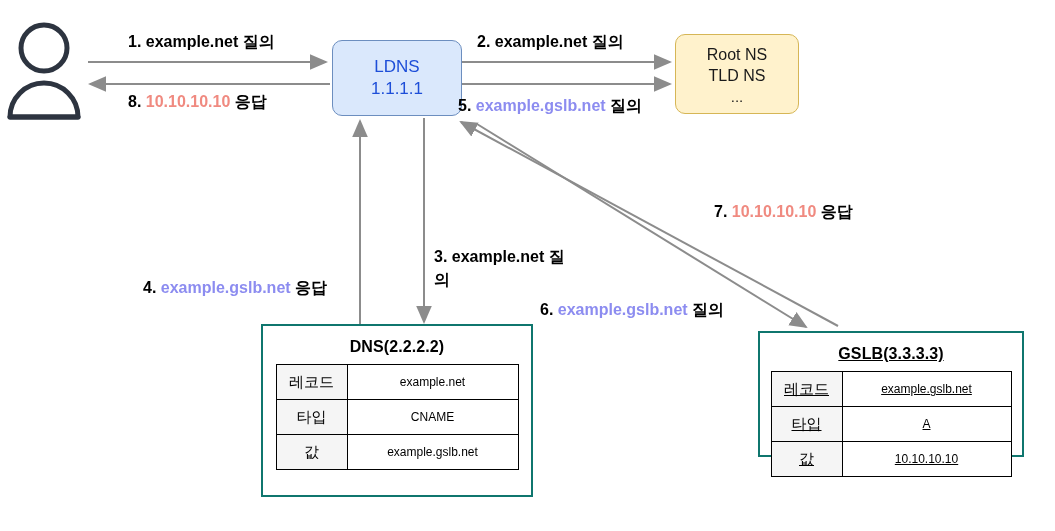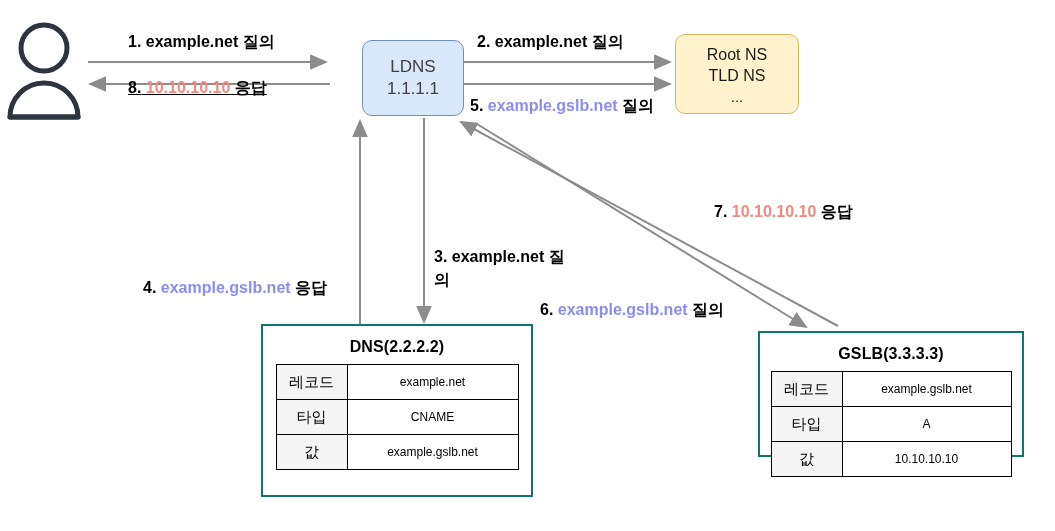--- a/index.html
+++ b/index.html
@@ -32,47 +32,46 @@
     position: absolute;
     box-sizing: border-box;
     display: flex;
     flex-direction: column;
     align-items: center;
     justify-content: center;
     text-align: center;
     line-height: 1.32;
   }
   .node-ldns {
-    left: 332px; top: 40px; width: 102px; height: 76px;
+    left: 332px; top: 40px; width: 130px; height: 76px;
     background: #dae8fc;
     border: 1px solid #6c8ebf;
     border-radius: 10px;
     font-size: 17px;
-    color: #404040;
-    margin-left: 30px;
+    color: #1d4ed8;
   }
   .node-rootns {
     left: 675px; top: 34px; width: 124px; height: 80px;
     background: #fff2cc;
     border: 1px solid #d6b656;
     border-radius: 10px;
     font-size: 16px;
     color: #1a1a1a;
   }
   .node-rootns .dots { font-size: 15px; line-height: 1.0; margin-top: 3px; }
 
   
   .recbox {
     position: absolute;
     box-sizing: border-box;
     background: #ffffff;
     border: 2px solid #0f766e;
   }
   .recbox-dns  { left: 261px; top: 324px; width: 272px; height: 173px; }
-  .recbox-gslb { left: 758px; top: 331px; width: 266px; height: 126px; }
+  .recbox-gslb { left: 758px; top: 331px; width: 266px; height: 126px; text-decoration: underline; }
 
   .recbox-title {
     text-align: center;
     font-weight: bold;
     font-size: 16px;
     color: #000;
     margin-top: 12px;
     margin-bottom: 8px;
     letter-spacing: 0.1px;
   }
@@ -104,23 +103,23 @@
     font-weight: bold;
     color: #000000;
     white-space: nowrap;
     line-height: 1.45;
   }
   .lbl.wrap { white-space: normal; }
   .purple { color: #8c8cf0; }
   .red    { color: #f08a80; }
 
   .lbl-1 { left: 128px; top: 30px; }
-  .lbl-8 { left: 128px; top: 76px; text-decoration: underline; }
+  .lbl-8 { left: 128px; top: 90px; }
   .lbl-2 { left: 477px; top: 30px; }
-  .lbl-5 { left: 470px; top: 94px; }
+  .lbl-5 { left: 458px; top: 94px; }
   .lbl-4 { left: 143px; top: 258px; margin-top: 18px; }
   .lbl-3 { left: 434px; top: 245px; width: 140px; }
   .lbl-6 { left: 540px; top: 298px; }
   .lbl-7 { left: 714px; top: 200px; }
 
   .val-purple { color: #8c8cf0; }
   .val-red    { color: #f08a80; }
 </style>
 </head>
 <body>

